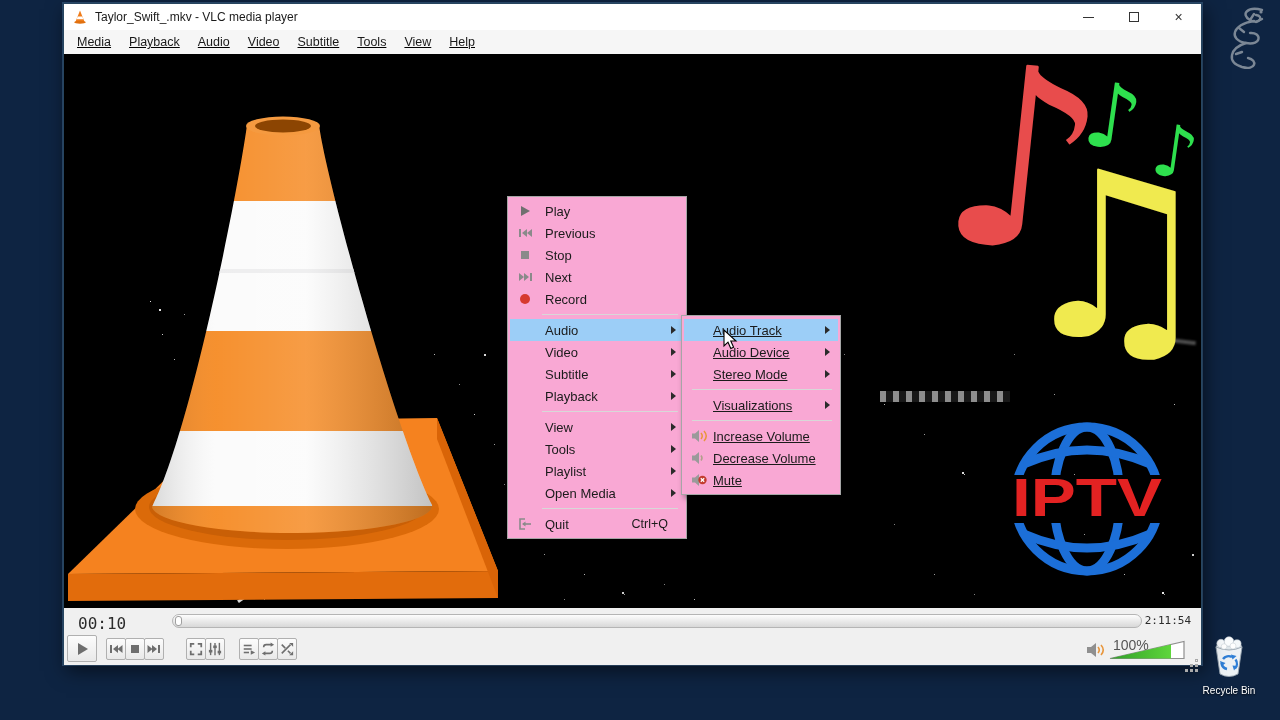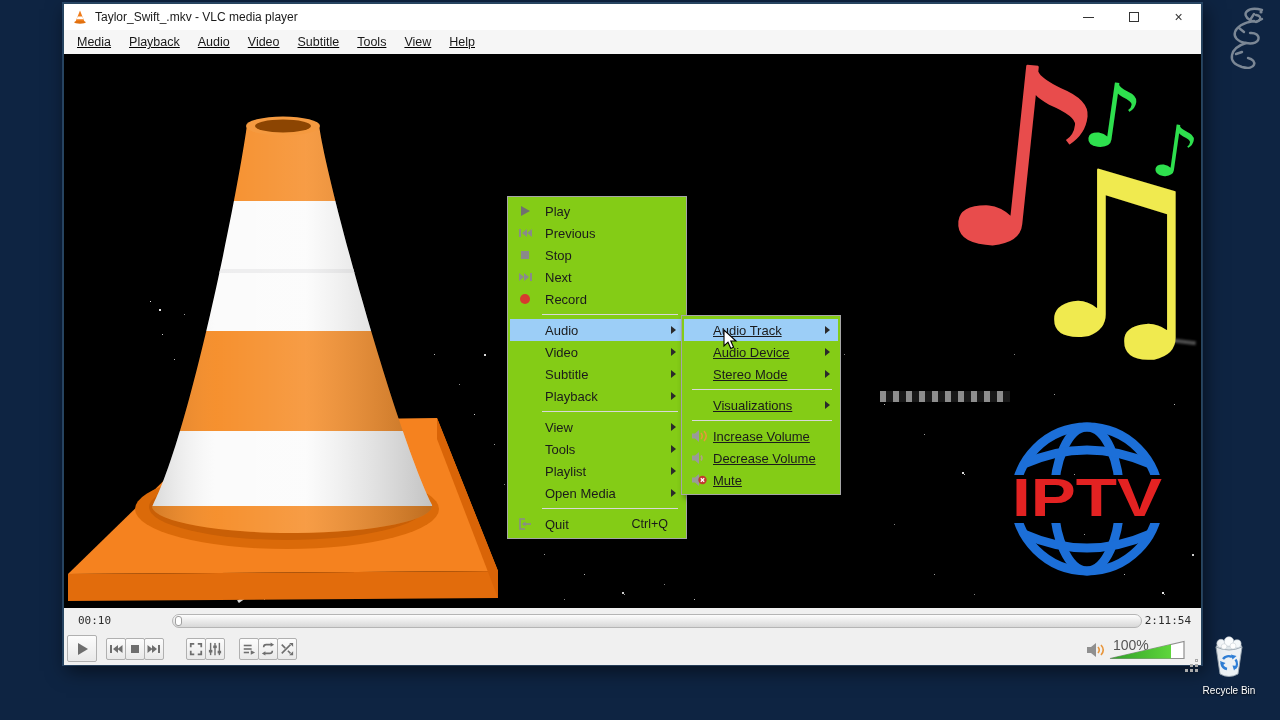--- a/index.html
+++ b/index.html
@@ -70,21 +70,21 @@
   .cone-svg{ position:absolute; left:0; top:55px; }
   .note{ position:absolute; line-height:1; font-family:"DejaVu Sans", sans-serif; }
   .note-red{ left:880px; top:-18px; font-size:250px; color:#e84c4c; transform:rotate(6deg); }
   .note-green1{ left:1020px; top:18px; font-size:90px; color:#2ee04e; transform:rotate(8deg); }
   .note-green2{ left:1088px; top:62px; font-size:72px; color:#2ee04e; transform:rotate(8deg); }
   .note-yellow{ left:948px; top:88px; font-size:230px; color:#f0ea4f; }
   .iptv-svg{ position:absolute; left:938px; top:362px; }
 
   
   .seekrow{ position:absolute; left:0; top:604px; width:1137px; height:26px; background:#f0f0f0; }
-  .time-elapsed{ position:absolute; left:14px; top:6px; font-family:"DejaVu Sans Mono", monospace; font-size:11px; color:#2b2b2b; }
+  .time-elapsed{ position:absolute; left:14px; top:6px; font-family:"DejaVu Sans Mono", monospace; font-size:16px; color:#2b2b2b; }
   .time-total{ position:absolute; right:10px; top:6px; font-family:"DejaVu Sans Mono", monospace; font-size:11px; color:#2b2b2b; }
   .seek-track{ position:absolute; left:108px; top:6px; width:970px; height:14px; border:1px solid #b5b5b5; border-radius:7px;
     background:linear-gradient(#fdfdfd,#d8d8d8); }
   .seek-handle{ position:absolute; left:2px; top:1px; width:7px; height:10px; border-radius:3px; background:#fff; border:1px solid #9f9f9f; }
 
   .controlsrow{ position:absolute; left:0; top:630px; width:1137px; height:31px; background:#f0f0f0; }
   .ctl-btn{ position:absolute; border:1px solid #b0b0b0; border-radius:2px; background:linear-gradient(#fcfcfc,#e9e9e9);
     display:flex; align-items:center; justify-content:center; }
   .btn-play{ left:3px; top:1px; width:30px; height:27px; }
   .btn-sm{ width:20px; height:22px; top:4px; }
@@ -92,21 +92,21 @@
   .b-fs{ left:122px; } .b-eq{ left:141px; }
   .b-pl{ left:175px; } .b-loop{ left:194px; } .b-rand{ left:213px; }
 
   .vol-speaker{ position:absolute; left:1022px; top:8px; }
   .vol-label{ position:absolute; left:1049px; top:3px; font-size:14px; color:#555; }
   .vol-wedge{ position:absolute; left:1045px; top:6px; }
   .grip{ position:absolute; right:4px; bottom:4px; width:1.5px; height:1.5px; background:transparent;
     box-shadow:0 0 0 1px #aaa, -5px 5px 0 1px #aaa, 0 5px 0 1px #aaa, -10px 10px 0 1px #aaa, -5px 10px 0 1px #aaa, 0 10px 0 1px #aaa; }
 
   
-  .menu{ position:absolute; background:#84cc16; border:1px solid #a6a6a6; box-shadow:3px 3px 6px rgba(0,0,0,.45);
+  .menu{ position:absolute; background:#f9a8d4; border:1px solid #a6a6a6; box-shadow:3px 3px 6px rgba(0,0,0,.45);
     padding:3px 0; font-size:13px; color:#1b1b1b; }
   .menu1{ left:507px; top:196px; width:180px; z-index:10; }
   .menu2{ left:681px; top:315px; width:160px; z-index:11; }
   .menu3{ left:840px; top:322px; width:152px; z-index:12; }
   .mrow{ position:relative; height:22px; display:flex; align-items:center; margin:0 2px; padding:0 8px 0 6px; }
   .mrow.hl{ background:#9ccef7; }
   .mi{ width:18px; display:flex; justify-content:center; flex:none; }
   .mlabel{ margin-left:11px; white-space:nowrap; }
   .menu2 .mlabel{ margin-left:5px;text-decoration:underline; }
   .marrow{ margin-left:auto; width:0; height:0; border-left:5px solid #2b2b2b; border-top:4px solid transparent; border-bottom:4px solid transparent; }

